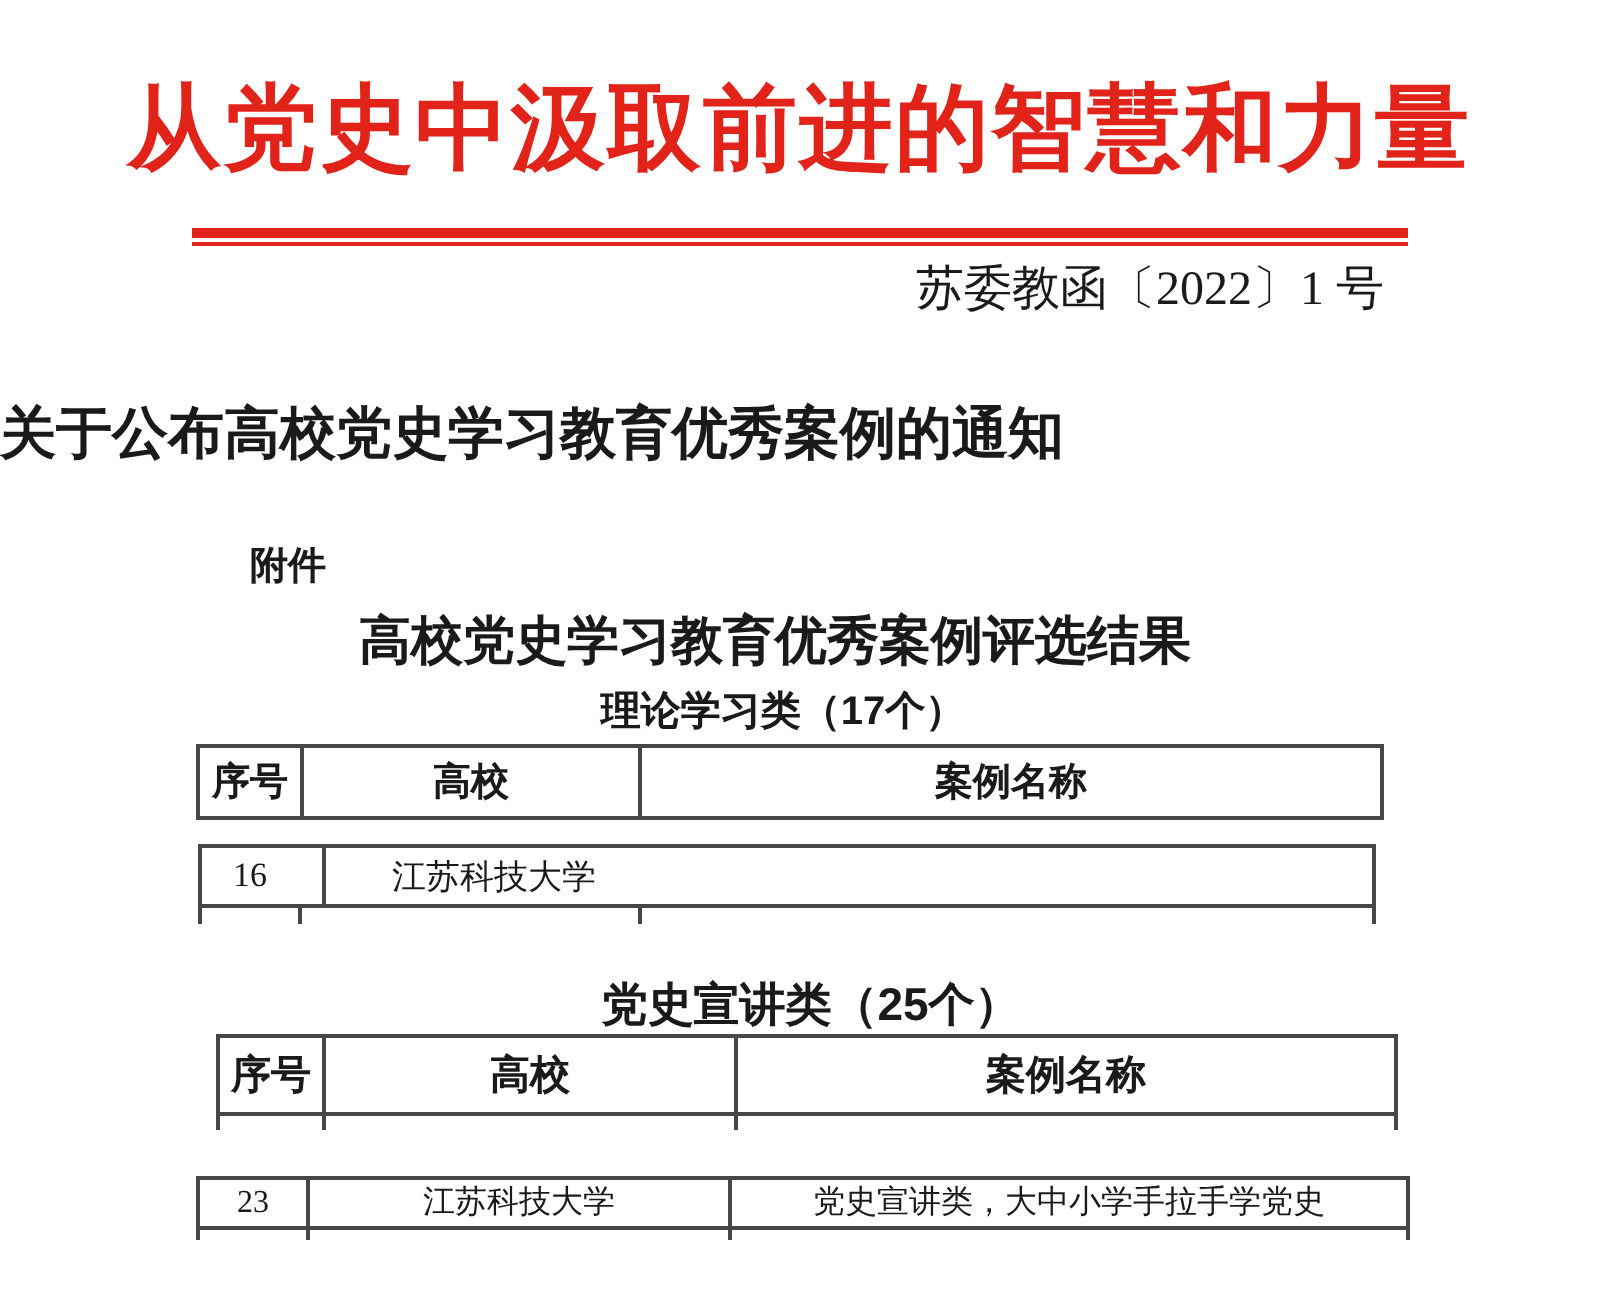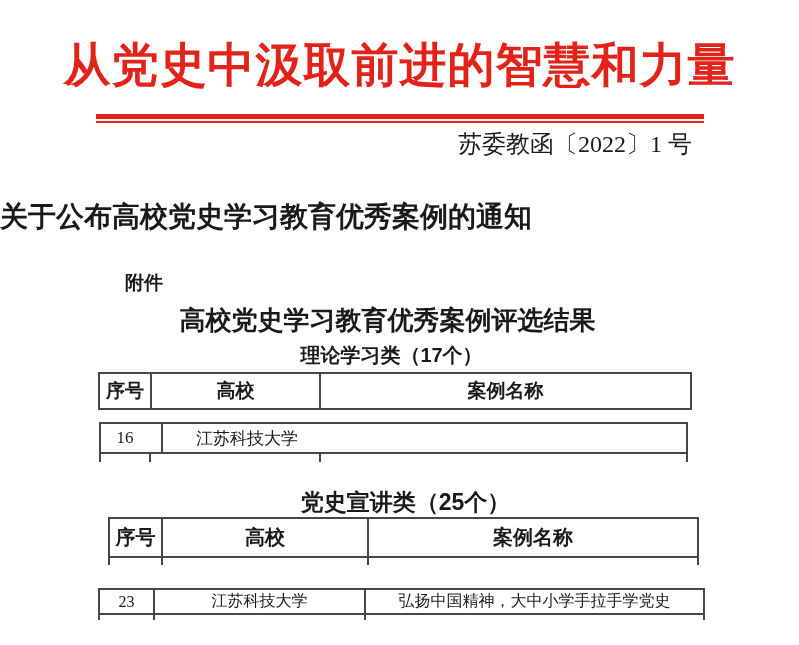--- a/index.html
+++ b/index.html
@@ -116,18 +116,18 @@
   <div class="cell th">案例名称</div>
 </div>
 <div class="stub g2" style="left:108px"></div>
 <div class="stub g2" style="left:161px"></div>
 <div class="stub g2" style="left:367px"></div>
 <div class="stub g2" style="left:697px"></div>
 
 <div class="tbl" id="t2-row">
   <div class="cell num">23</div>
   <div class="cell bold-cell">江苏科技大学</div>
-  <div class="cell bold-cell">弘扬中国精神，大中小学手拉手学党史</div>
+  <div class="cell bold-cell">党史宣讲类，大中小学手拉手学党史</div>
 </div>
 <div class="stub g3" style="left:98px"></div>
 <div class="stub g3" style="left:153px"></div>
 <div class="stub g3" style="left:364px"></div>
 <div class="stub g3" style="left:703px"></div>
 
 </body></html>

